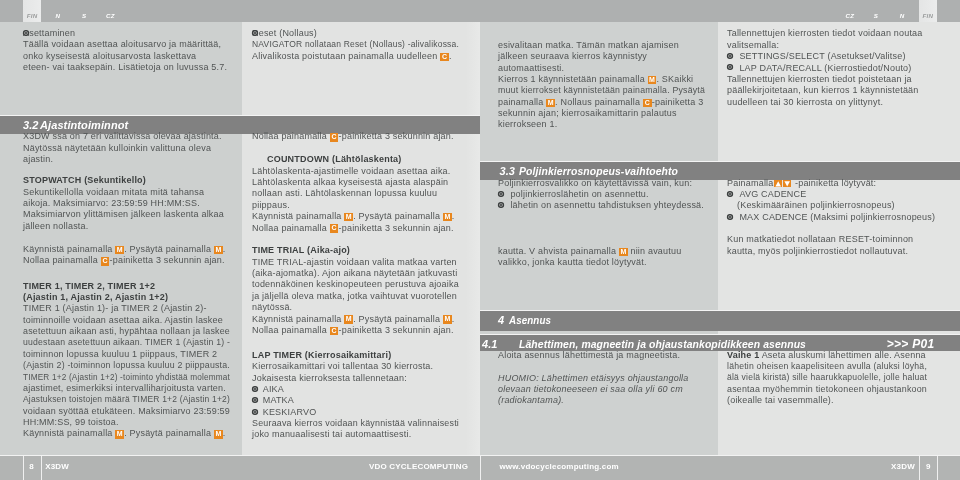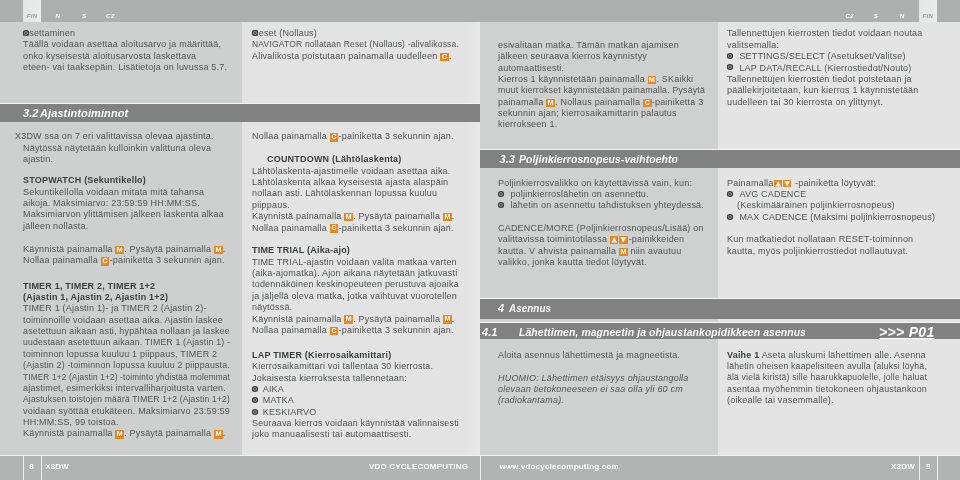--- a/index.html
+++ b/index.html
@@ -23,23 +23,23 @@
 
   
   .txt{position:absolute;color:#515454;font-size:9px;letter-spacing:.2px;line-height:11.38px;margin:0;white-space:nowrap;}
   ul.bl.txt{white-space:normal;}
   .b{font-weight:bold;color:#3c3f3f;}
   .i{font-style:italic;}
 
   
   .hbar{position:absolute;background:#818181;color:#fff;font-weight:bold;
         font-style:italic;font-size:11px;letter-spacing:.1px;line-height:19px;height:17.5px;overflow:hidden;
-        white-space:nowrap;border-top:1px solid #f4f4f4;}
+        white-space:nowrap;border-top:1px solid #f4f4f4;margin-top:12px;}
   .hbar span{position:absolute;top:0;}
-  .hbar .ref{right:25.5px;font-size:14px;letter-spacing:.3px;text-decoration:underline;}
+  .hbar .ref{right:25.5px;font-size:12px;letter-spacing:.3px;}
 
   
   ul.bl{margin:0;padding:0;list-style:none;}
   .fitin{display:inline-block;}
   ul.bl li{position:relative;padding-left:12.4px;}
   ul.bl.tight li{padding-left:10.7px;}
   ul.bl.intro li{padding-left:0;}
   .bdot{position:absolute;left:2.0px;top:3.85px;width:2.0px;height:2.0px;border-radius:50%;
         background:#3c3f3f;box-shadow:0 0 0 .8px rgba(255,255,255,.6),0 0 0 2.1px #3c3f3f;}
 
@@ -79,21 +79,21 @@
   <ul class="bl txt intro" style="left:23px;top:28.00px;width:220px">
     <li><span class="bdot"></span><span>Asettaminen</span></li>
   </ul>
   <div class="txt" style="left:23px;top:39.35px;width:220px">Täällä voidaan asettaa aloitusarvo ja määrittää,</div>
   <div class="txt" style="left:23px;top:50.73px;width:220px">onko kyseisestä aloitusarvosta laskettava</div>
   <div class="txt" style="left:23px;top:62.11px;width:220px">eteen- vai taaksepäin. Lisätietoja on luvussa  5.7.</div>
   <div class="hbar" style="left:0px;top:103px;width:480px;height:17.5px">
     <span style="left:23px">3.2</span>
     <span style="left: 40px; transform: scaleX(0.999151); transform-origin: left top;">Ajastintoiminnot</span>
   </div>
-  <div class="txt" style="left:15px;top:131.30px;width:220px">X3DW ssa on 7 eri valittavissa olevaa ajastinta.</div>
+  <div class="txt" style="left:23px;top:131.30px;width:220px">X3DW ssa on 7 eri valittavissa olevaa ajastinta.</div>
   <div class="txt" style="left:23px;top:142.68px;width:220px">Näytössä näytetään kulloinkin valittuna oleva</div>
   <div class="txt" style="left:23px;top:154.06px;width:220px">ajastin.</div>
   <div class="txt b" style="left:23px;top:175.20px;width:220px">STOPWATCH (Sekuntikello)</div>
   <div class="txt" style="left:23px;top:186.60px;width:220px">Sekuntikellolla voidaan mitata mitä tahansa</div>
   <div class="txt" style="left:23px;top:197.98px;width:220px">aikoja. Maksimiarvo: 23:59:59 HH:MM:SS.</div>
   <div class="txt" style="left:23px;top:209.36px;width:220px">Maksimiarvon ylittämisen jälkeen laskenta alkaa</div>
   <div class="txt" style="left:23px;top:220.74px;width:220px">jälleen nollasta.</div>
   <div class="txt" style="left:23px;top:244.00px;width:220px"><span>Käynnistä painamalla </span><span class="key">M</span><span>. Pysäytä painamalla </span><span class="key">M</span><span>.</span></div>
   <div class="txt" style="left:23px;top:255.40px;width:220px"><span>Nollaa painamalla </span><span class="key">C</span><span>-painiketta 3 sekunnin ajan.</span></div>
   <div class="txt b" style="left:23px;top:280.50px;width:220px">TIMER 1, TIMER 2, TIMER 1+2</div>
@@ -151,26 +151,20 @@
   <div class="txt" style="left:498px;top:119.40px;width:220px">kierrokseen 1.</div>
   <div class="hbar" style="left:480px;top:149px;width:480px;height:17.5px">
     <span style="left:19.5px">3.3</span>
     <span style="left: 39.3px; transform: scaleX(0.946253); transform-origin: left top;">Poljinkierrosnopeus-vaihtoehto</span>
   </div>
   <div class="txt" style="left:498px;top:177.50px;width:220px">Poljinkierrosvalikko on käytettävissä vain, kun:</div>
   <ul class="bl txt " style="left:498px;top:188.90px;width:220px;line-height:11.38px">
     <li><span class="bdot"></span><span class="txt fitin" style="position:static">poljinkierroslähetin on asennettu.</span></li>
     <li><span class="bdot"></span><span class="txt fitin" style="position:static">lähetin on asennettu tahdistuksen yhteydessä.</span></li>
   </ul>
-  <div class="txt" style="left:498px;top:223.00px;width:220px">CADENCE/MORE (Poljinkierrosnopeus/Lisää) on</div>
-  <div class="txt" style="left:498px;top:234.40px;width:220px"><span>valittavissa toimintotilassa </span><span class="keyarrow"><svg width="8.4" height="7.8" viewBox="0 0 8.4 7.8" style="display:block">
-          <polygon points="4.2,1.3 7.0,6.5 1.4,6.5" fill="#fff"></polygon>
-        </svg></span><span class="keyarrow"><svg width="8.4" height="7.8" viewBox="0 0 8.4 7.8" style="display:block">
-          <polygon points="4.2,6.5 7.0,1.3 1.4,1.3" fill="#fff"></polygon>
-        </svg></span><span>-painikkeiden</span></div>
   <div class="txt" style="left:498px;top:245.80px;width:220px"><span>kautta. V ahvista painamalla </span><span class="key">M</span><span> niin avautuu</span></div>
   <div class="txt" style="left:498px;top:257.10px;width:220px">valikko, jonka kautta tiedot löytyvät.</div>
   <div class="hbar" style="left:480px;top:298px;width:480px;height:19.5px">
     <span style="left:17.9px">4</span>
     <span style="left: 28.75px; transform: scaleX(0.890656); transform-origin: left top;">Asennus</span>
   </div>
   <div class="hbar" style="left:480px;top:321.7px;width:480px;height:16.5px">
     <span style="left:2px">4.1</span>
     <span style="left: 38.8px; transform: scaleX(0.945294); transform-origin: left top;">Lähettimen, magneetin ja ohjaustankopidikkeen asennus</span>
     <span class="ref">&gt;&gt;&gt; P01</span>

